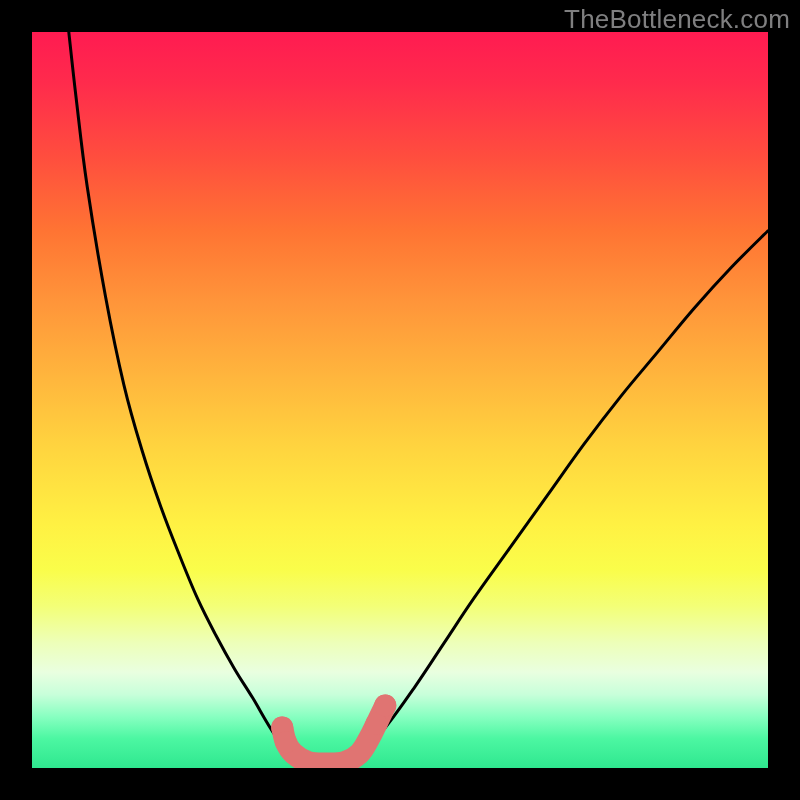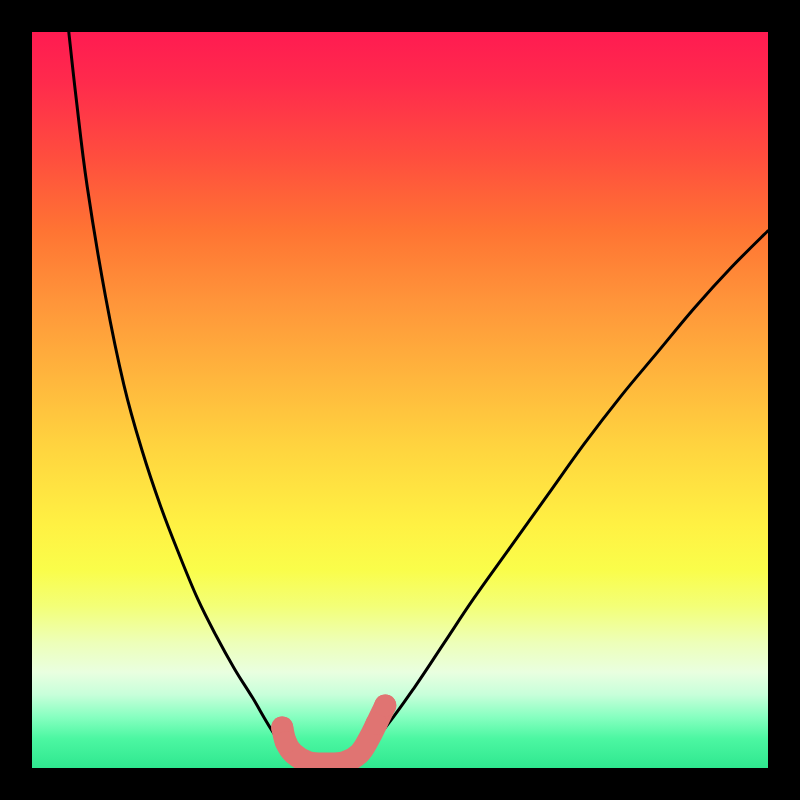--- a/index.html
+++ b/index.html
@@ -69,20 +69,21 @@
     top: 0;
     width: 736px;
     height: 736px;
     overflow: visible;
   }
 </style>
 </head>
 <body>
 
 <div class="frame">
+  <div class="watermark">TheBottleneck.com</div>
 
   <div class="plot-wrap">
     <div class="plot-bg"></div>
     <svg class="curves" viewBox="0 0 736 736" preserveAspectRatio="none">
       <g id="curve-group">
           <path d="M 36.80 0.00 C 38.12 11.92, 40.85 38.42, 44.16 66.24 C 47.47 94.06, 49.90 118.79, 55.20 154.56 C 60.50 190.33, 66.98 229.19, 73.60 264.96 C 80.22 300.73, 85.38 325.46, 92.00 353.28 C 98.62 381.10, 103.78 397.66, 110.40 419.52 C 117.02 441.38, 122.18 456.17, 128.80 474.72 C 135.42 493.27, 140.58 506.00, 147.20 522.56 C 153.82 539.12, 158.98 552.15, 165.60 566.72 C 172.22 581.29, 177.38 590.93, 184.00 603.52 C 190.62 616.11, 195.78 625.38, 202.40 636.64 C 209.02 647.90, 213.51 654.16, 220.80 666.08 C 228.09 678.00, 234.93 691.62, 242.88 702.88 C 250.83 714.14, 260.99 724.00, 264.96 728.64 C 268.93 733.28, 259.66 728.11, 264.96 728.64 C 270.26 729.17, 283.80 731.58, 294.40 731.58 C 305.00 731.58, 318.54 729.17, 323.84 728.64 C 329.14 728.11, 318.54 734.60, 323.84 728.64 C 329.14 722.68, 342.68 708.77, 353.28 695.52 C 363.88 682.27, 372.12 670.28, 382.72 655.04 C 393.32 639.80, 401.56 626.78, 412.16 610.88 C 422.76 594.98, 429.68 583.94, 441.60 566.72 C 453.52 549.50, 465.15 533.75, 478.40 515.20 C 491.65 496.65, 501.95 482.23, 515.20 463.68 C 528.45 445.13, 538.75 430.04, 552.00 412.16 C 565.25 394.28, 575.55 380.88, 588.80 364.32 C 602.05 347.76, 612.35 336.06, 625.60 320.16 C 638.85 304.26, 649.15 291.24, 662.40 276.00 C 675.65 260.76, 685.95 249.43, 699.20 235.52 C 712.45 221.61, 729.38 205.34, 736.00 198.72" fill="none" stroke="#000" stroke-width="3" stroke-linecap="round" stroke-linejoin="round"></path>
         </g>
       <g id="marker-group">
           <path d="M 250.24 695.52 C 250.90 698.17, 251.93 705.60, 253.92 710.24 C 255.91 714.88, 257.31 717.70, 261.28 721.28 C 265.25 724.86, 270.04 728.26, 276.00 730.11 C 281.96 731.97, 287.78 731.58, 294.40 731.58 C 301.02 731.58, 306.84 731.97, 312.80 730.11 C 318.76 728.26, 323.15 725.52, 327.52 721.28 C 331.89 717.04, 334.04 711.86, 337.09 706.56 C 340.14 701.26, 341.53 697.80, 344.45 691.84 C 347.36 685.88, 351.69 676.75, 353.28 673.44" fill="none" stroke="#e07472" stroke-width="22" stroke-linecap="round" stroke-linejoin="round"></path>
           <circle cx="250.24" cy="695.52" r="11" fill="#e07472"></circle>

